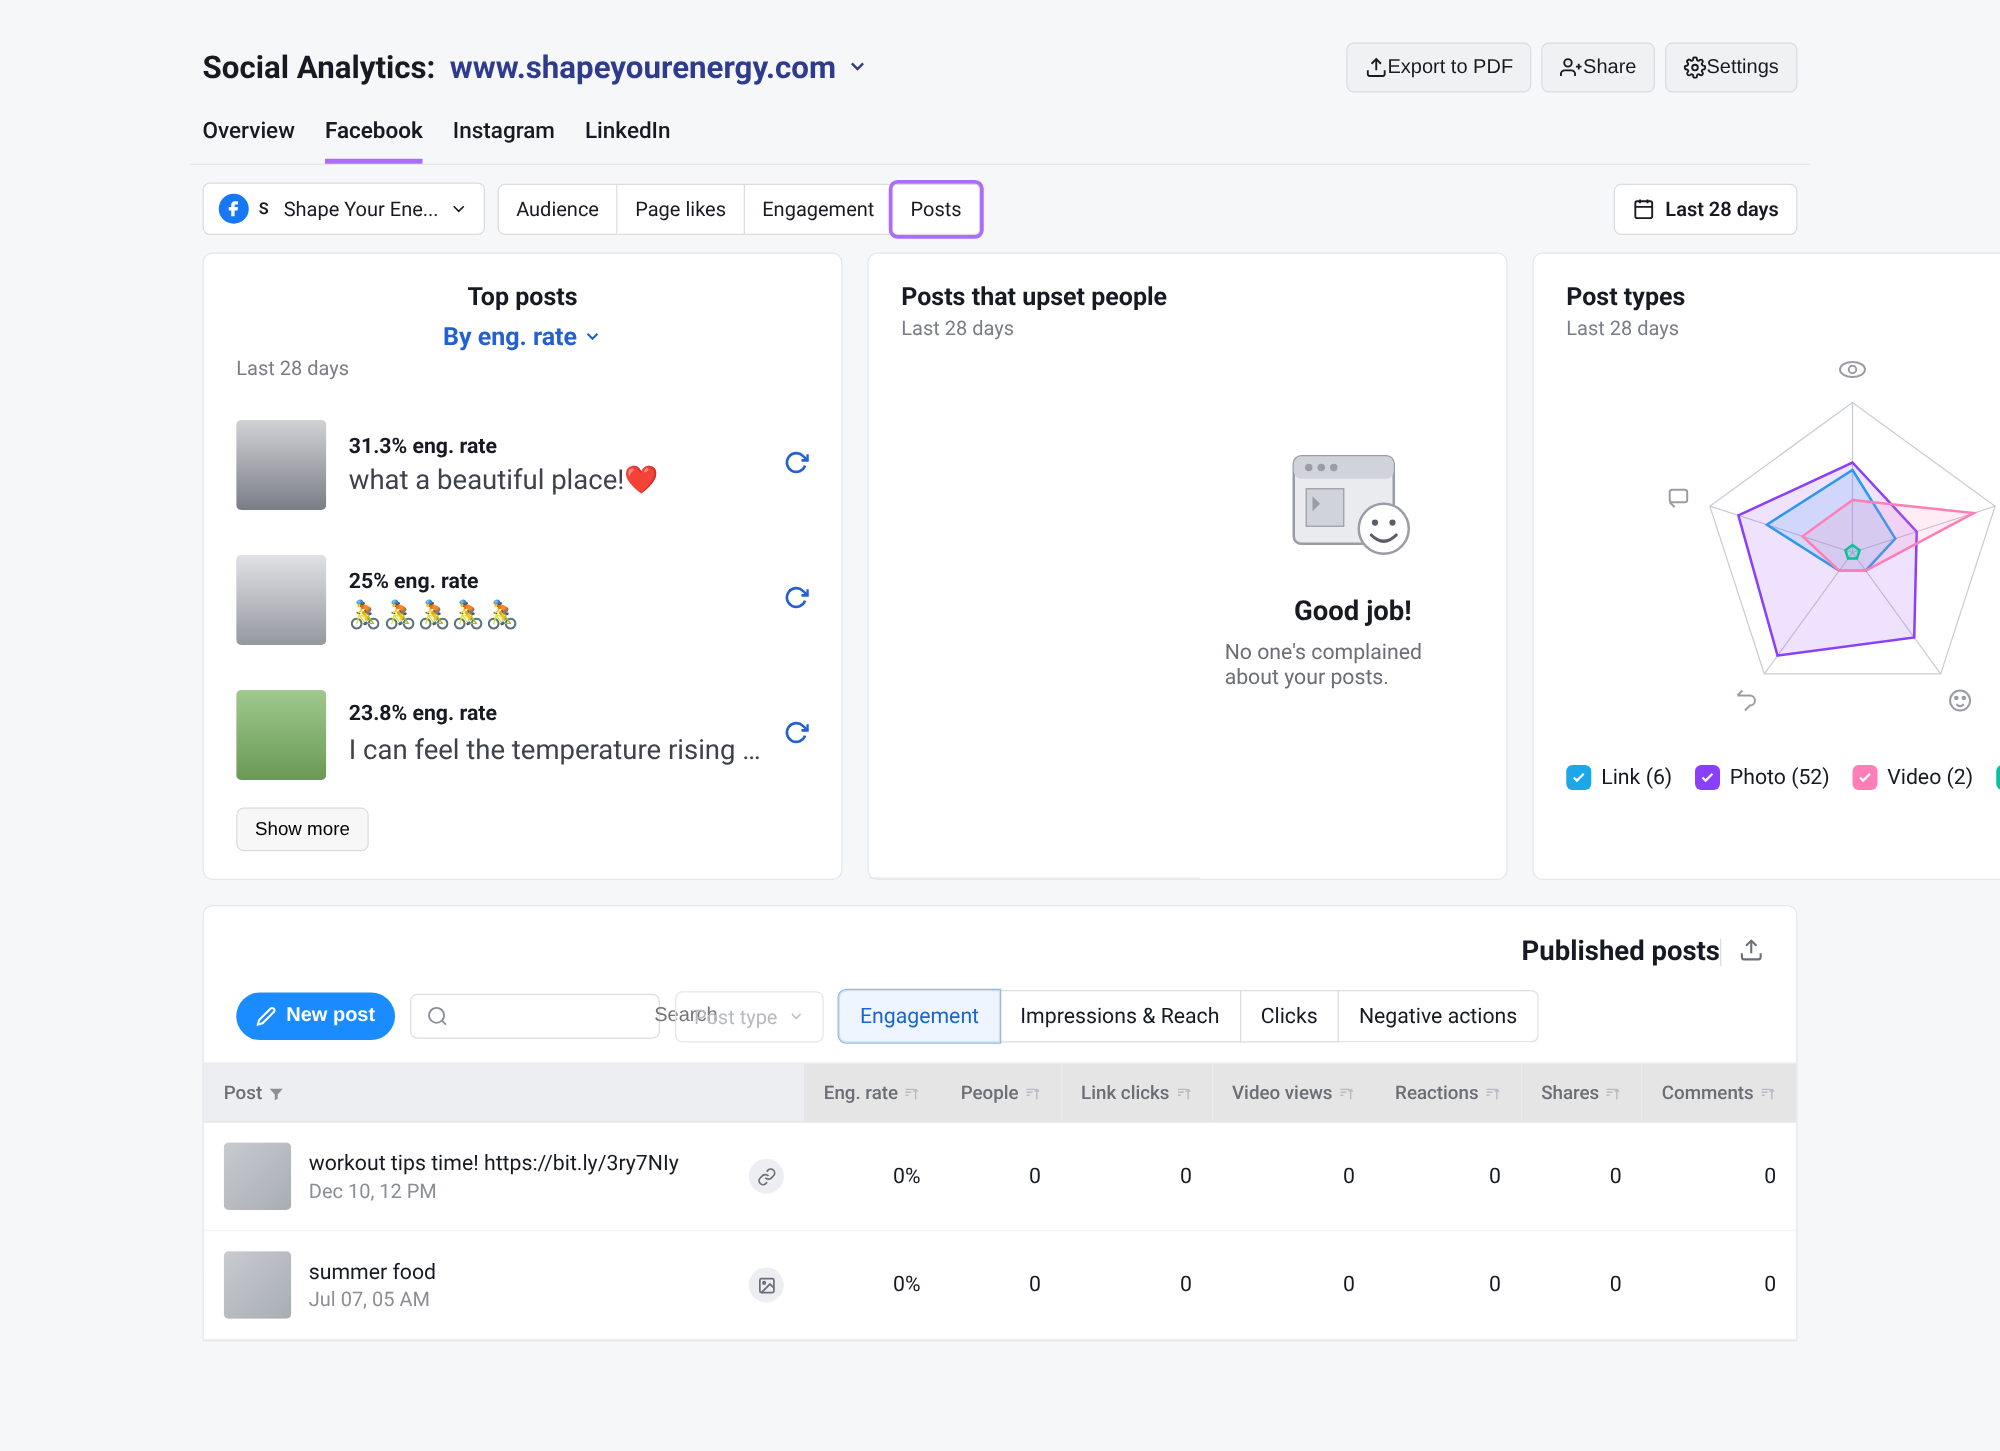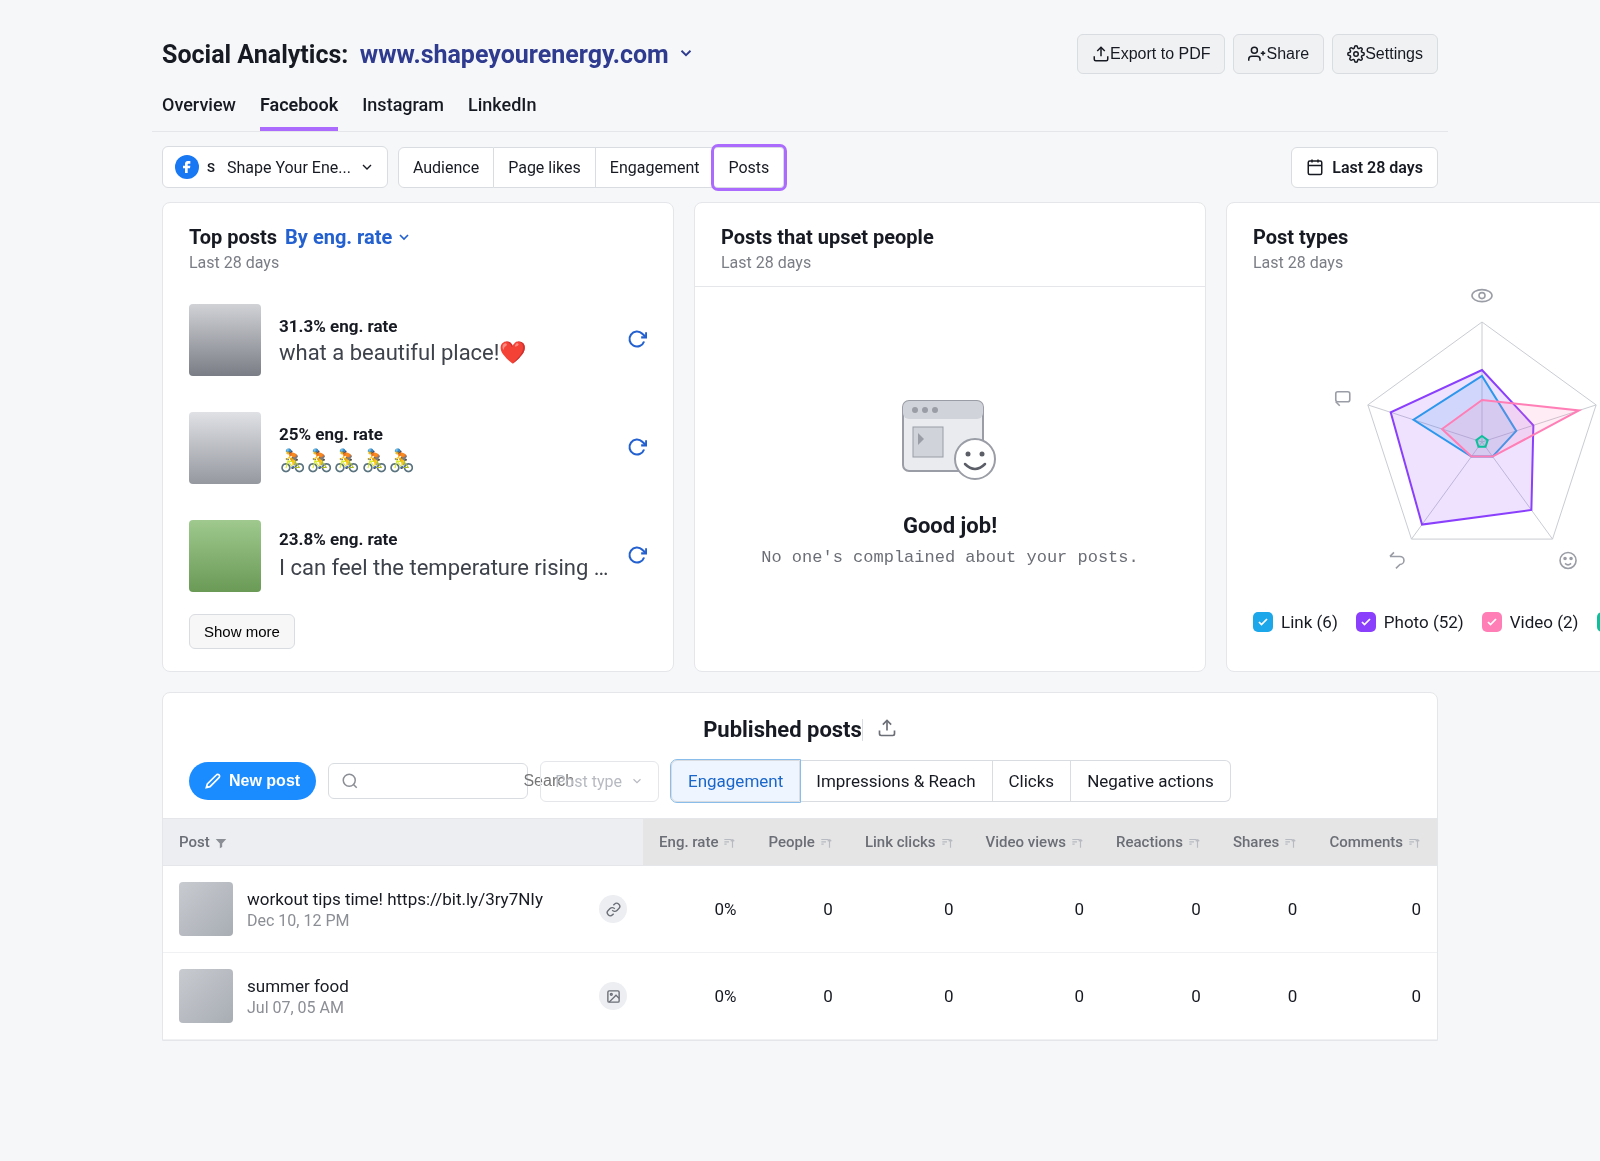--- a/index.html
+++ b/index.html
@@ -27,53 +27,53 @@
 .seg { border:1px solid #d9dce0; background:#fff; font-size:16px; padding:10px 14px; cursor:pointer; }
 .seg + .seg { border-left:none; }
 .seg:first-child { border-top-left-radius:6px; border-bottom-left-radius:6px; }
 .seg:last-child { border-top-right-radius:6px; border-bottom-right-radius:6px; }
 .seg.highlight { outline: 3px solid #ab6cfe; position:relative; z-index:1; border-radius:4px;}
 .date-pill { display:flex; align-items:center; gap:8px; border:1px solid #d9dce0; border-radius:6px; background:#fff; padding:10px 14px; font-size:16px; font-weight:600; cursor:pointer;}
 
 .cards { display:flex; gap:20px; padding: 0 10px; }
 .card { background:#fff; border:1px solid #e4e6ea; border-radius:8px; flex-shrink:0; }
 .card.a { width: 512px; padding: 22px 26px;}
-.card.b { width: 512px; display:flex; flex-direction:column;}
+.card.b { width: 512px; display:flex; flex-direction:row;}
 .card.c { width: 512px; padding: 22px 26px;}
 .card-head { padding:0 0 14px 0; }
-.card-row { display:flex; align-items:center; gap:8px;}
+.card-row { display:flex; align-items:center; gap:8px;flex-direction:column;}
 .card-title { font-size:20px; font-weight:700; }
 .by-link { font-size:20px; font-weight:700; color:#2360d0; display:inline-flex; align-items:center; gap:4px;}
 .card-sub { font-size:16px; color:#7a7d85; margin-top:4px; }
 
 .post-item { display:flex; align-items:center; gap:18px; padding: 18px 0; }
 .thumb { width:72px; height:72px; background:#cfd3d8; border-radius:4px; flex-shrink:0; background-image: linear-gradient(135deg, #d8dbe0, #b8bdc4); background-size:cover;}
 .post-body { flex:1; min-width:0;}
 .post-rate { font-size:17px; font-weight:700;}
 .post-text { font-size:22px; color:#3e424b; margin-top:4px; white-space:nowrap; overflow:hidden; text-overflow:ellipsis;}
 .refresh { color:#2360d0; cursor:pointer; flex-shrink:0; }
 .showmore { border:1px solid #d9dce0; border-radius:6px; background:#f7f7f8; padding:8px 14px; font-size:15px; cursor:pointer; margin-top:4px;}
 
 .card.b .card-head { padding: 22px 26px 14px 26px; border-bottom:1px solid #e4e6ea; }
 .center-body { flex:1; display:flex; flex-direction:column; align-items:center; justify-content:center; padding: 40px 20px;}
 .empty-art { width:110px; height:100px; margin-bottom:22px; position:relative;}
 .good-title { font-size:22px; font-weight:700; margin-bottom:10px;}
-.good-sub { font-size:17px; color:#6b6e76;font-family:Liberation Mono, monospace;}
+.good-sub { font-size:17px; color:#6b6e76;}
 
 .radar-wrap { width:100%; height:340px; display:flex; align-items:center; justify-content:center;}
 .legend { display:flex; gap:18px; flex-wrap:wrap;}
 .legend-item { display:flex; align-items:center; gap:8px; font-size:17px; cursor:pointer;}
 .cb { width:20px; height:20px; border-radius:5px; display:flex; align-items:center; justify-content:center;}
 .cb.blue { background:#1ca7ea;}
 .cb.purple { background:#8a3ffc;}
 .cb.pink { background:#ff7eb6;}
 .cb.teal { background:#0dbf9a;}
 
 .published { margin: 20px 10px 0 10px; background:#fff; border:1px solid #e4e6ea; border-radius:8px 8px 0 0; padding: 24px 0 0 0;}
-.pub-head { display:flex; justify-content:center; align-items:center; padding: 0 26px 18px 26px;}
+.pub-head { display:flex; justify-content:flex-end; align-items:center; padding: 0 26px 18px 26px;}
 .pub-title { font-size:22px; font-weight:700;}
 .pub-actions { display:flex; align-items:center; gap:14px;}
 .divider { width:1px; height:22px; background:#d9dce0;}
 
 .pub-toolbar { display:flex; gap:12px; align-items:center; padding: 0 26px 16px 26px;}
 .new-post { display:flex; align-items:center; gap:8px; background:#1a8cff; color:white; padding:10px 16px; border:none; border-radius:22px; font-size:16px; font-weight:600; cursor:pointer;}
 .search { display:flex; align-items:center; gap:8px; border:1px solid #d9dce0; border-radius:6px; padding:8px 12px; width:200px;}
 .search input { border:none; outline:none; font-size:16px; flex:1; background:transparent;text-align:right;}
 .posttype { display:flex; align-items:center; gap:8px; border:1px solid #e4e6ea; color:#b7bac1; padding:10px 14px; border-radius:6px; font-size:16px; cursor:not-allowed;}
 .metric-group { display:flex; }

